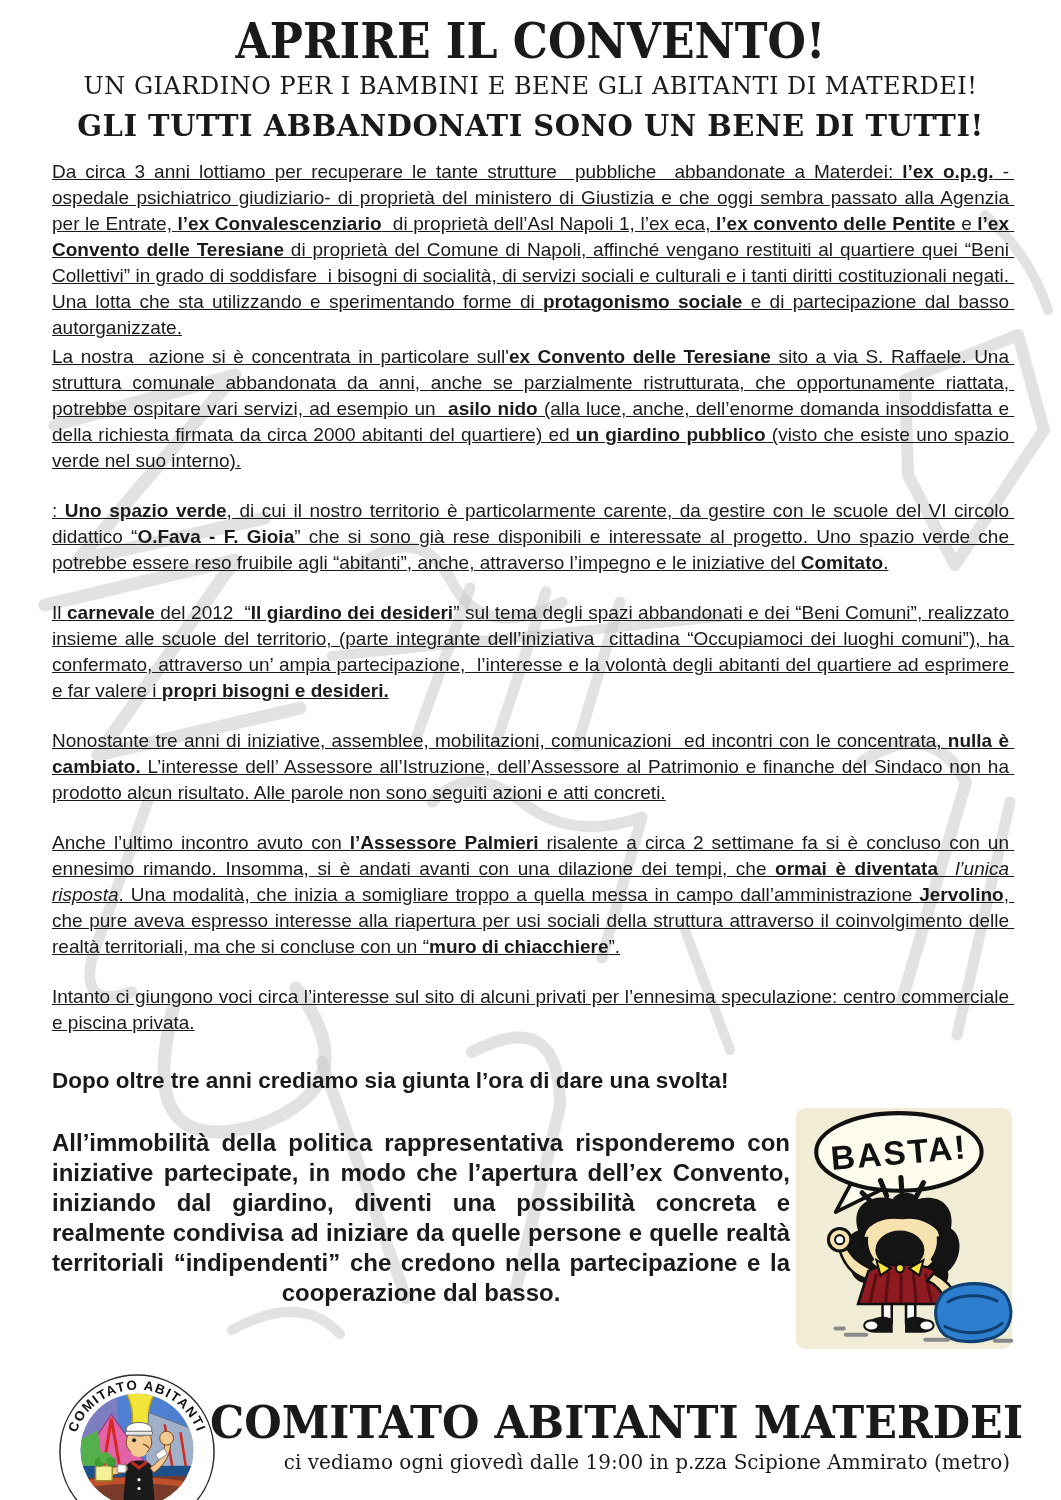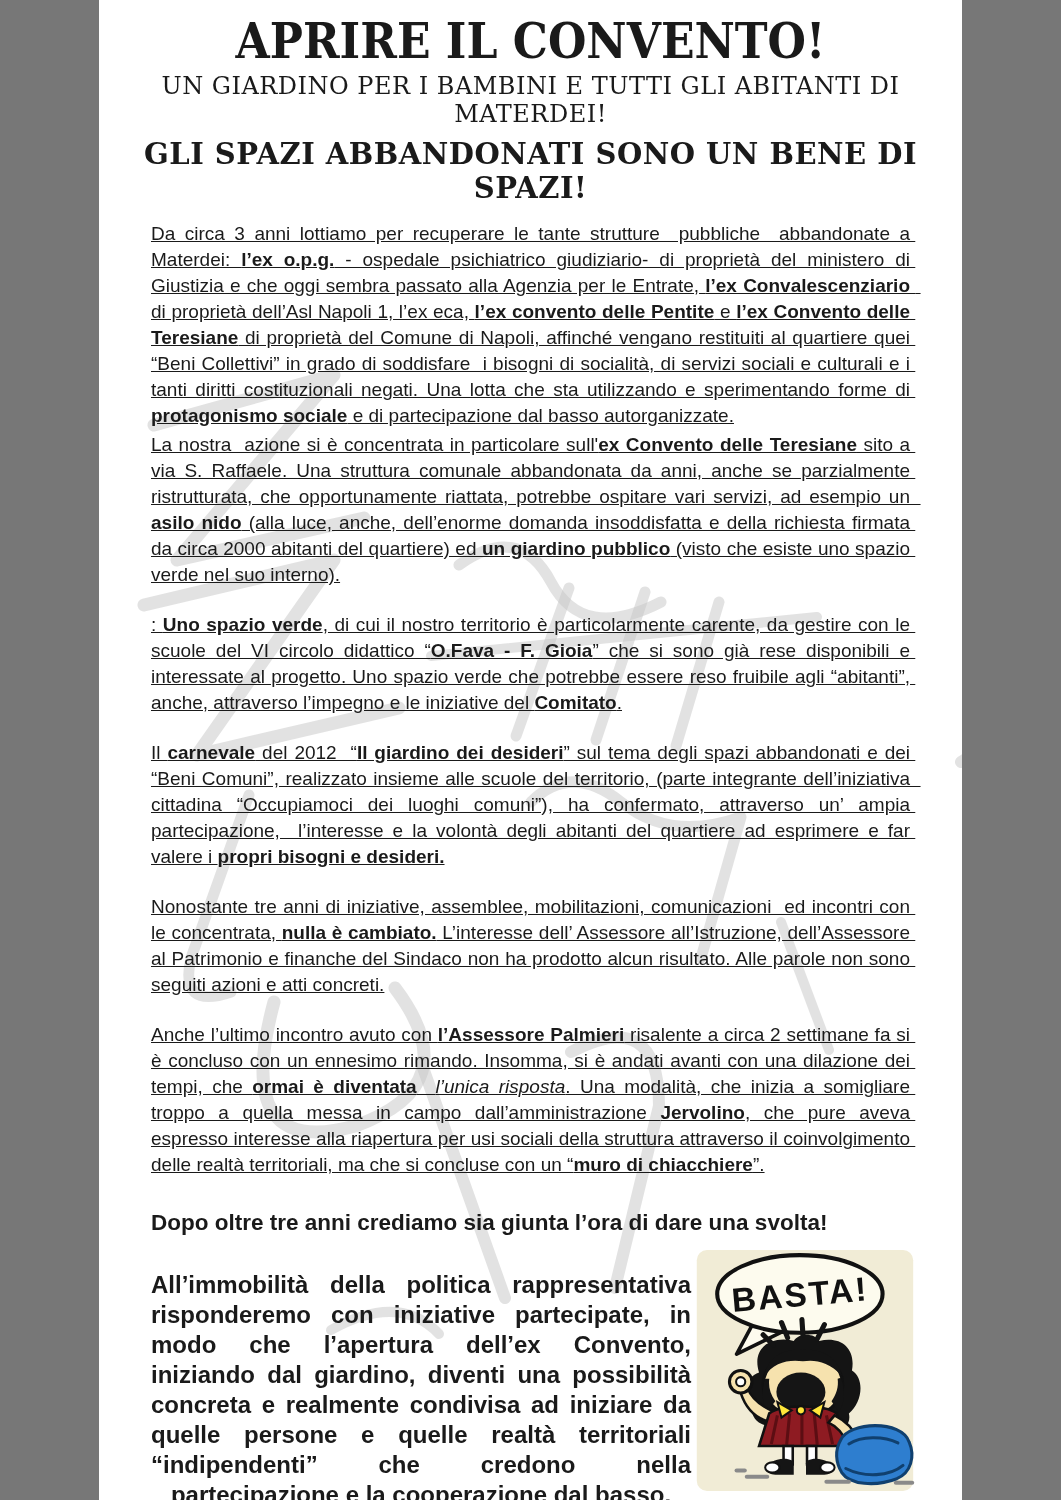--- a/index.html
+++ b/index.html
@@ -1,18 +1,18 @@
 <!DOCTYPE html>
 <html><head>
 <meta charset="utf-8">
 <style>
   * { margin:0; padding:0; box-sizing:border-box; }
   html,body { background:#777; }
   .sheet {
-    position:relative; width:863px; height:1500px; margin:0 auto;
+    position:relative; width:1061px; height:1500px; margin:0 auto;
     background:#ffffff; overflow:hidden;
     font-family:"Liberation Sans", sans-serif; color:#1a1a1a;
   }
   .bg-graffiti { position:absolute; left:0; top:0; z-index:0; }
   .content { position:relative; z-index:1; }
 
   .header { text-align:center; padding-top:18px; }
   .title-1 { font-family:"DejaVu Serif", serif; font-weight:700; font-size:45px; line-height:1.05; letter-spacing:0px; transform:scale(0.98,1.06); }
   .title-2 { font-family:"DejaVu Serif", serif; font-weight:400; font-size:24px; margin-top:7px; letter-spacing:0.5px; }
   .title-3 { font-family:"DejaVu Serif", serif; font-weight:700; font-size:29px; margin-top:9px; letter-spacing:0.5px; }
@@ -63,31 +63,32 @@
       <path d="M 472 1052 Q 560 1006 560 1106 L 516 1288" stroke-width="12"></path>
       <path d="M 682 922 L 730 1050" stroke-width="10"></path>
       <path d="M 232 1330 Q 300 1292 340 1334" stroke-width="10"></path>
     </g>
   </svg>
 
   <div class="content">
 
     <div class="header">
       <div class="title-1">APRIRE IL CONVENTO!</div>
-      <div class="title-2">UN GIARDINO PER I BAMBINI E TUTTI GLI ABITANTI DI MATERDEI!</div>
-      <div class="title-3">GLI SPAZI ABBANDONATI SONO UN BENE DI SPAZI!</div>
+      <div class="title-2">UN GIARDINO PER I BAMBINI E BENE GLI ABITANTI DI MATERDEI!</div>
+      <div class="title-3">GLI TUTTI ABBANDONATI SONO UN BENE DI TUTTI!</div>
     </div>
 
     <div class="textcol">
       <p class="body-par tight"><span>Da circa 3 anni lottiamo per recuperare le tante strutture  pubbliche  abbandonate a Materdei: </span><span class="b">l’ex o.p.g.</span><span> - ospedale psichiatrico giudiziario- di proprietà del ministero di Giustizia e che oggi sembra passato alla Agenzia per le Entrate, </span><span class="b">l’ex Convalescenziario</span><span>  di proprietà dell’Asl Napoli 1, l’ex eca, </span><span class="b">l’ex convento delle Pentite</span><span> e </span><span class="b">l’ex Convento delle Teresiane</span><span> di proprietà del Comune di Napoli, affinché vengano restituiti al quartiere quei “Beni Collettivi” in grado di soddisfare  i bisogni di socialità, di servizi sociali e culturali e i tanti diritti costituzionali negati. Una lotta che sta utilizzando e sperimentando forme di </span><span class="b">protagonismo sociale</span><span> e di partecipazione dal basso autorganizzate.</span></p>
       <p class="body-par"><span>La nostra  azione si è concentrata in particolare sull'</span><span class="b">ex Convento delle Teresiane</span><span> sito a via S. Raffaele. Una struttura comunale abbandonata da anni, anche se parzialmente ristrutturata, che opportunamente riattata, potrebbe ospitare vari servizi, ad esempio un  </span><span class="b">asilo nido</span><span> (alla luce, anche, dell’enorme domanda insoddisfatta e della richiesta firmata da circa 2000 abitanti del quartiere) ed </span><span class="b">un giardino pubblico</span><span> (visto che esiste uno spazio verde nel suo interno).</span></p>
       <p class="body-par"><span>: </span><span class="b">Uno spazio verde</span><span>, di cui il nostro territorio è particolarmente carente, da gestire con le scuole del VI circolo didattico “</span><span class="b">O.Fava - F. Gioia</span><span>” che si sono già rese disponibili e interessate al progetto. Uno spazio verde che potrebbe essere reso fruibile agli “abitanti”, anche, attraverso l’impegno e le iniziative del </span><span class="b">Comitato</span><span>.</span></p>
       <p class="body-par"><span>Il </span><span class="b">carnevale</span><span> del 2012  “</span><span class="b">Il giardino dei desideri</span><span>” sul tema degli spazi abbandonati e dei “Beni Comuni”, realizzato insieme alle scuole del territorio, (parte integrante dell’iniziativa  cittadina “Occupiamoci dei luoghi comuni”), ha confermato, attraverso un’ ampia partecipazione,  l’interesse e la volontà degli abitanti del quartiere ad esprimere e far valere i </span><span class="b">propri bisogni e desideri.</span></p>
       <p class="body-par"><span>Nonostante tre anni di iniziative, assemblee, mobilitazioni, comunicazioni  ed incontri con le concentrata, </span><span class="b">nulla è cambiato.</span><span> L’interesse dell’ Assessore all’Istruzione, dell’Assessore al Patrimonio e finanche del Sindaco non ha prodotto alcun risultato. Alle parole non sono seguiti azioni e atti concreti.</span></p>
       <p class="body-par"><span>Anche l’ultimo incontro avuto con </span><span class="b">l’Assessore Palmieri</span><span> risalente a circa 2 settimane fa si è concluso con un ennesimo rimando. Insomma, si è andati avanti con una dilazione dei tempi, che </span><span class="b">ormai è diventata</span><span>  </span><span class="i">l’unica risposta</span><span>. Una modalità, che inizia a somigliare troppo a quella messa in campo dall’amministrazione </span><span class="b">Jervolino</span><span>, che pure aveva espresso interesse alla riapertura per usi sociali della struttura attraverso il coinvolgimento delle realtà territoriali, ma che si concluse con un “</span><span class="b">muro di chiacchiere</span><span>”.</span></p>
+      <p class="body-par"><span>Intanto ci giungono voci circa l’interesse sul sito di alcuni privati per l’ennesima speculazione: centro commerciale e piscina privata.</span></p>
     </div>
 
     <div class="callout">Dopo oltre tre anni crediamo sia giunta l’ora di dare una svolta!</div>
 
     <div class="closing-row">
       <p class="closing-par"><span class="b">All’immobilità della politica rappresentativa risponderemo con iniziative partecipate, in modo che l’apertura dell’ex Convento, iniziando dal giardino, diventi una possibilità concreta e realmente condivisa ad iniziare da quelle persone e quelle realtà territoriali “indipendenti” che credono nella partecipazione e la cooperazione dal basso.</span></p>
 
       <div class="cartoon-wrap">
         <svg width="225" height="245" viewBox="0 0 215 240">
           <rect x="1" y="2" width="212" height="236" rx="10" fill="#f1ecd6"></rect>

